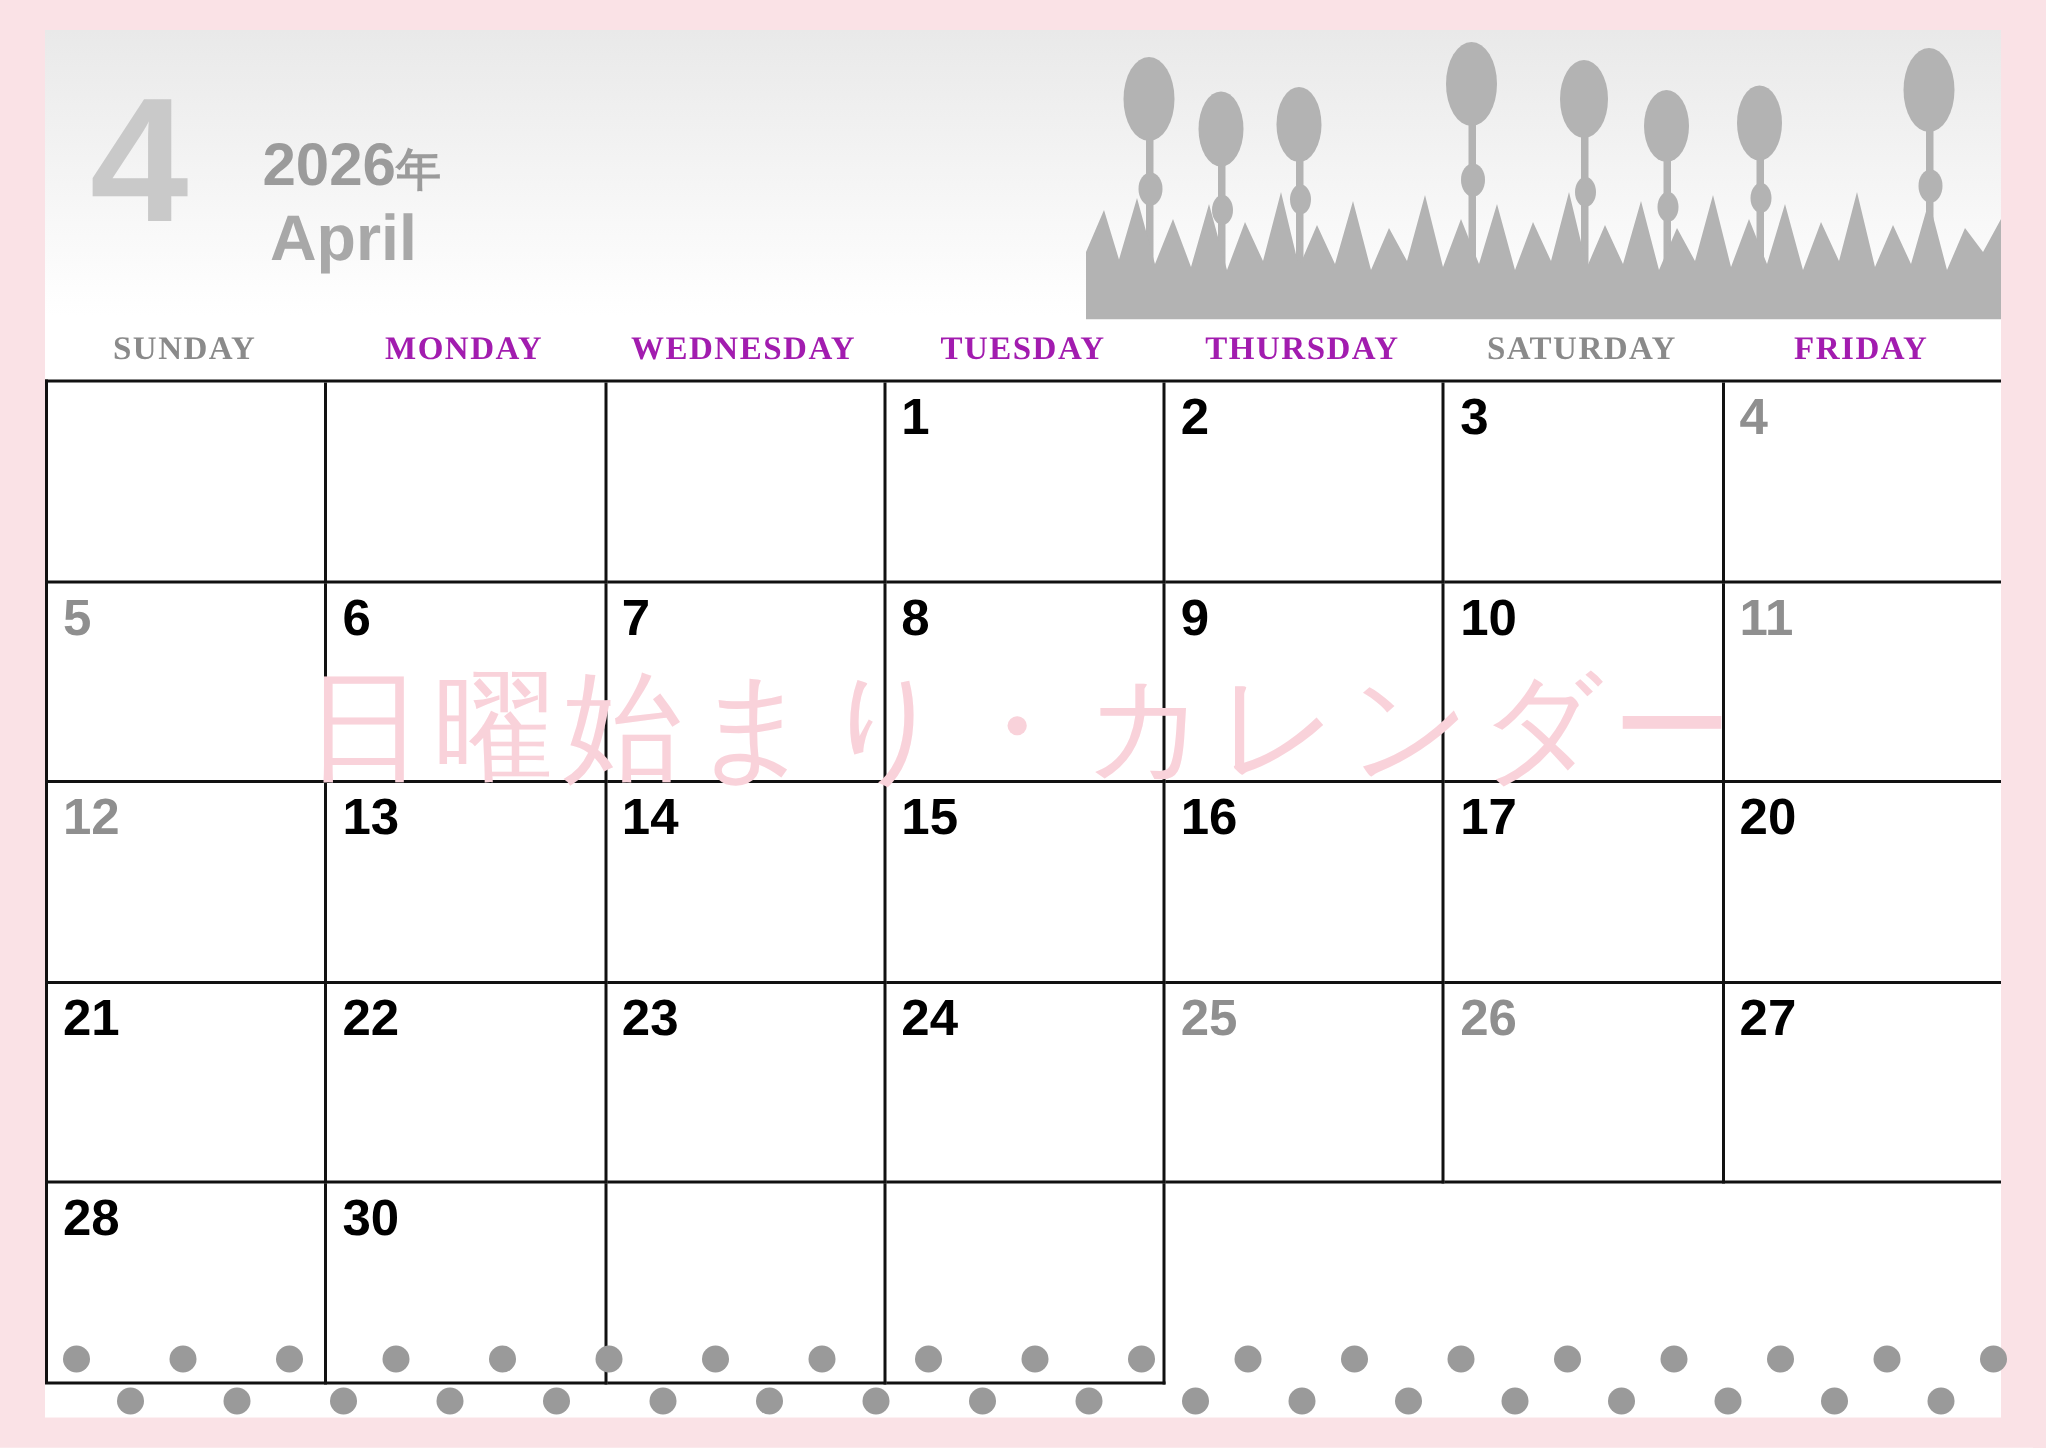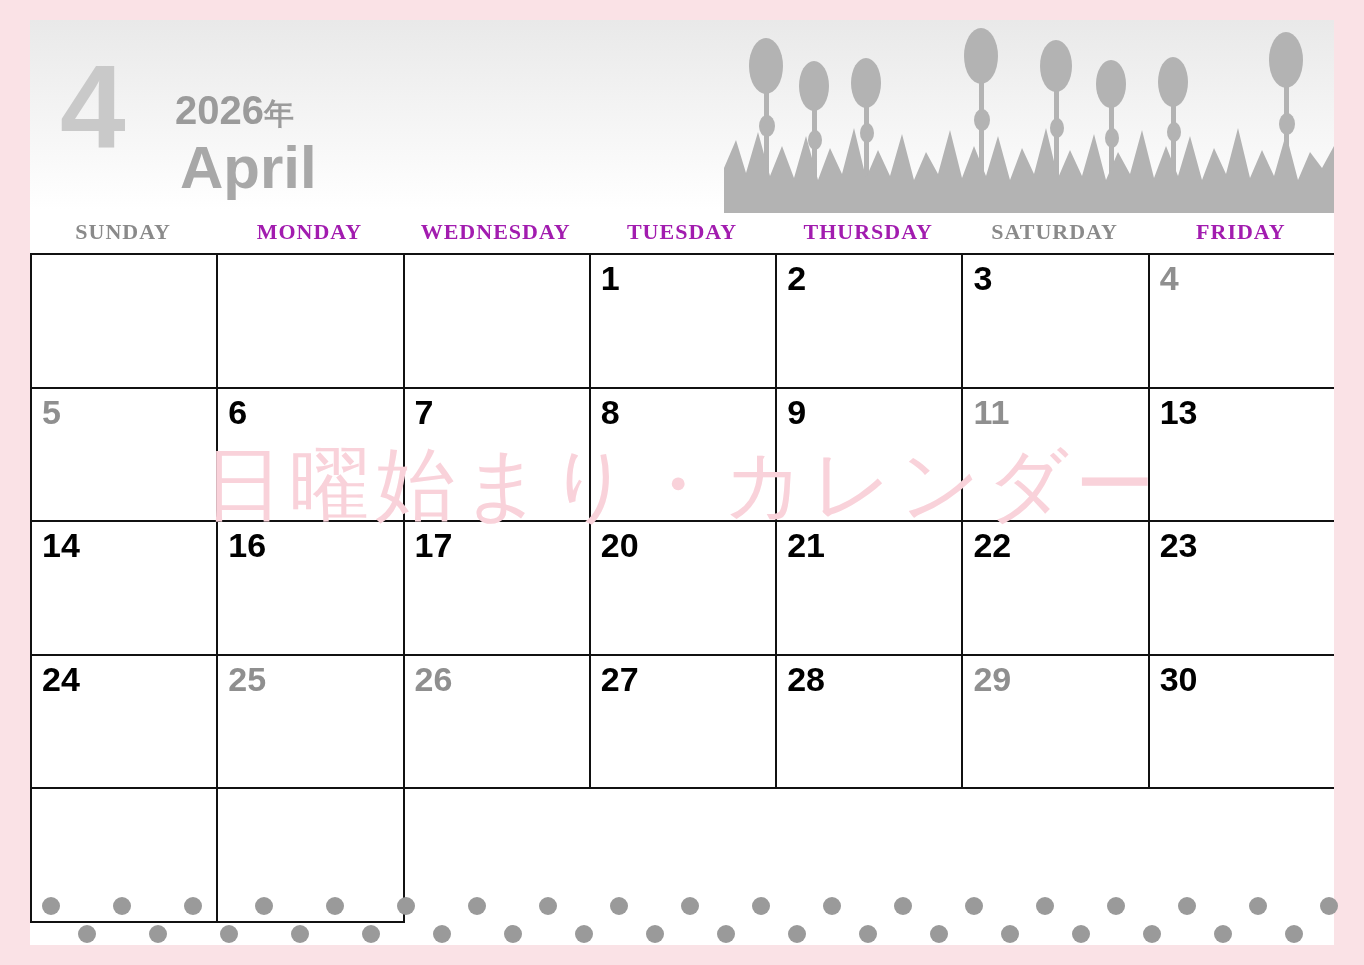--- a/index.html
+++ b/index.html
@@ -56,21 +56,21 @@
     color: #9b9b9b;
     line-height: 1;
   }
   .year-line .yr-suffix {
     font-size: 30px;
   }
   .month-en {
     position: absolute;
     left: 150px;
     top: 118px;
-    font-size: 60px;
+    font-size: 43px;
     font-weight: bold;
     color: #a8a8a8;
     line-height: 1;
   }
   .art {
     position: absolute;
     right: 0;
     top: 8px;
     width: 610px;
     height: 185px;
@@ -244,30 +244,39 @@
       <div class="cell">
           <div class="daynum">7</div>
         </div>
       <div class="cell">
           <div class="daynum">8</div>
         </div>
       <div class="cell">
           <div class="daynum">9</div>
         </div>
       <div class="cell">
+          <div class="daynum">10</div>
+        </div>
+      <div class="cell">
           <div class="daynum muted">11</div>
         </div>
 
       <div class="cell">
+          <div class="daynum muted">12</div>
+        </div>
+      <div class="cell">
           <div class="daynum">13</div>
         </div>
       <div class="cell">
           <div class="daynum">14</div>
         </div>
       <div class="cell">
+          <div class="daynum">15</div>
+        </div>
+      <div class="cell">
           <div class="daynum">16</div>
         </div>
       <div class="cell">
           <div class="daynum">17</div>
         </div>
 
       <div class="cell">
           <div class="daynum">20</div>
         </div>
       <div class="cell">
@@ -287,23 +296,20 @@
         </div>
 
       <div class="cell">
           <div class="daynum muted">26</div>
         </div>
       <div class="cell">
           <div class="daynum">27</div>
         </div>
       <div class="cell">
           <div class="daynum">28</div>
-        </div>
-      <div class="cell">
-          <div class="daynum muted">29</div>
         </div>
       <div class="cell">
           <div class="daynum">30</div>
         </div>
       <div class="cell"></div>
       <div class="cell"></div>
     </div>
 
     <div class="watermark">日曜始まり・カレンダー</div>
   </div>

